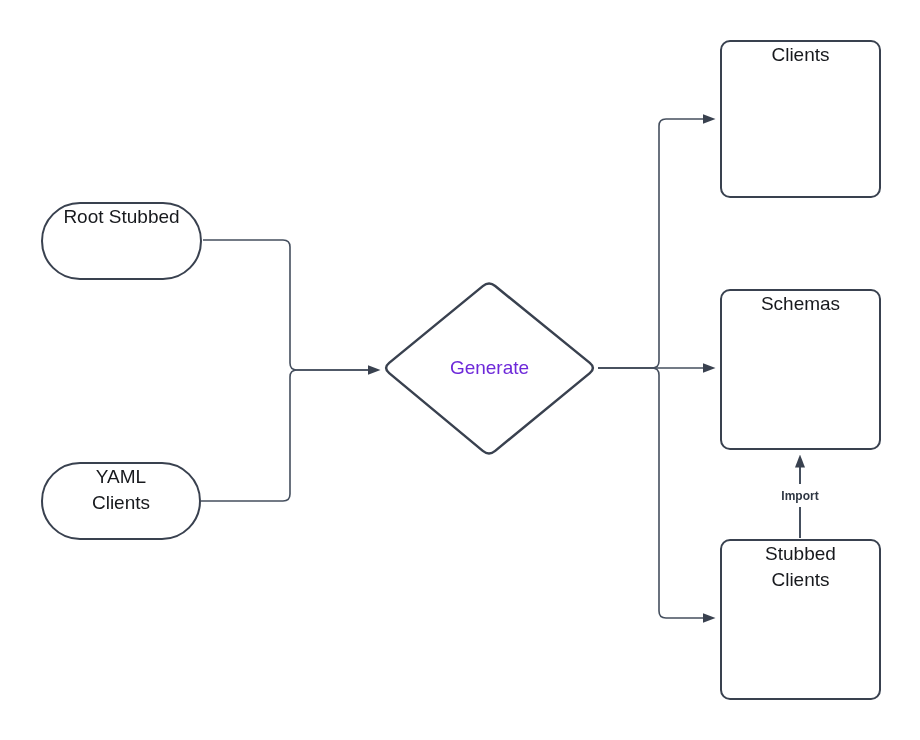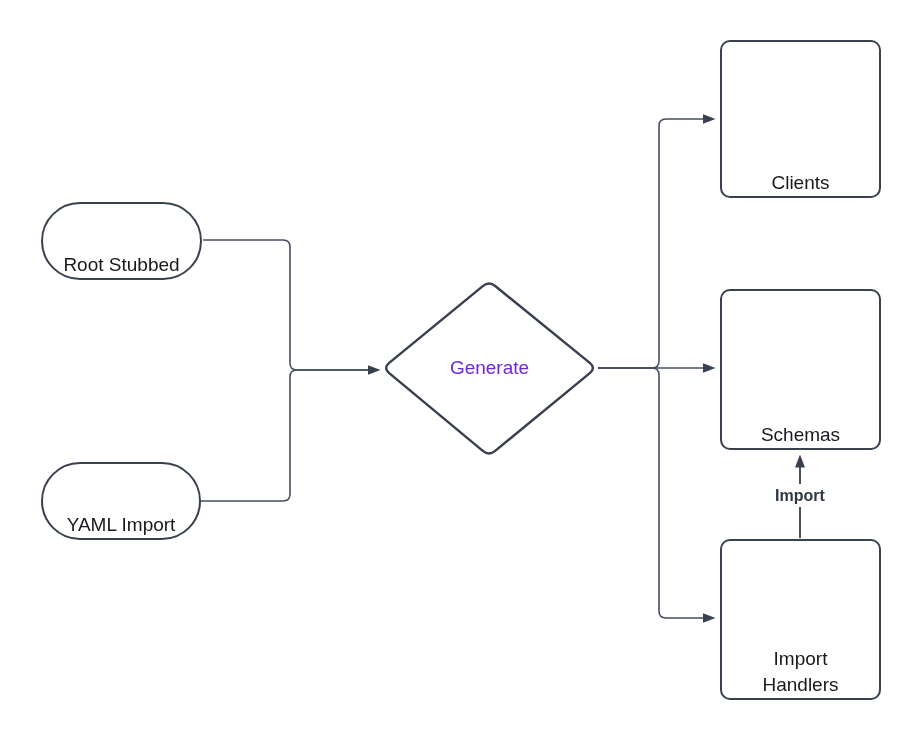--- a/index.html
+++ b/index.html
@@ -11,21 +11,21 @@
     font-family: "Liberation Sans", "DejaVu Sans", sans-serif;
     overflow: hidden;
   }
   #wires { position: absolute; inset: 0; }
   .node {
     position: absolute;
     box-sizing: border-box;
     background: #ffffff;
     border: 2.5px solid #39414f;
     display: flex;
-    align-items: flex-end;
+    align-items: flex-start;
     justify-content: center;
     text-align: center;
     color: #17191d;
     font-size: 19px;
     line-height: 26px;
     z-index: 2;
   }
   .stadium { border-radius: 39px; }
   .rect { border-radius: 10px; }
   .node-label { display: block; padding: 0 14px; }
@@ -34,21 +34,21 @@
     left: 414px; top: 340px; width: 151px; height: 56px;
     display: flex; align-items: center; justify-content: center;
     color: #6d28d9; font-size: 19px; z-index: 2;
   }
   .edge-label {
     position: absolute;
     left: 766px; top: 484px; width: 68px; height: 23px;
     display: flex; align-items: center; justify-content: center;
     background: #ffffff;
     color: #2f3743;
-    font-size: 16px;
+    font-size: 12px;
     font-weight: bold;
     z-index: 3;
   }
 </style>
 </head>
 <body>
 
 <div id="canvas">
 
   <svg id="wires" width="920" height="740" viewBox="0 0 920 740">
@@ -73,32 +73,32 @@
     <path d="M 389.2 362.9 L 482.8 286.1 Q 489 281 495.2 286.0 L 589.8 362.9
              Q 596 368 589.8 373.1 L 495.2 450.9 Q 489 456 482.8 450.9
              L 389.2 373.1 Q 383 368 389.2 362.9 Z" fill="#ffffff" stroke="#39414f" stroke-width="2.5" stroke-linejoin="round"></path>
   </svg>
 
   <div class="node stadium" style="left:41px; top:202px; width:161px; height:78px;">
     <span class="node-label">Root Stubbed</span>
   </div>
 
   <div class="node stadium" style="left:41px; top:462px; width:160px; height:78px;">
-    <span class="node-label" style="max-width:110px;">YAML Import</span>
+    <span class="node-label" style="max-width:110px;">YAML Clients</span>
   </div>
 
   <div class="diamond-label">Generate</div>
 
   <div class="node rect" style="left:720px; top:40px; width:161px; height:158px;">
     <span class="node-label">Clients</span>
   </div>
 
   <div class="node rect" style="left:720px; top:289px; width:161px; height:161px;">
     <span class="node-label">Schemas</span>
   </div>
 
   <div class="node rect" style="left:720px; top:539px; width:161px; height:161px;">
-    <span class="node-label" style="max-width:120px;">Import Handlers</span>
+    <span class="node-label" style="max-width:120px;">Stubbed Clients</span>
   </div>
 
   <div class="edge-label">Import</div>
 
 </div>
 
 </body></html>

